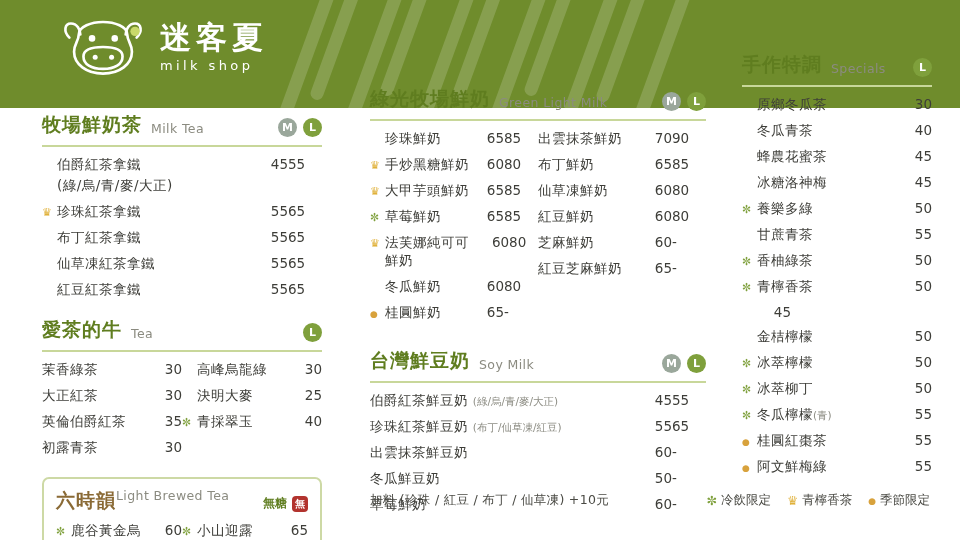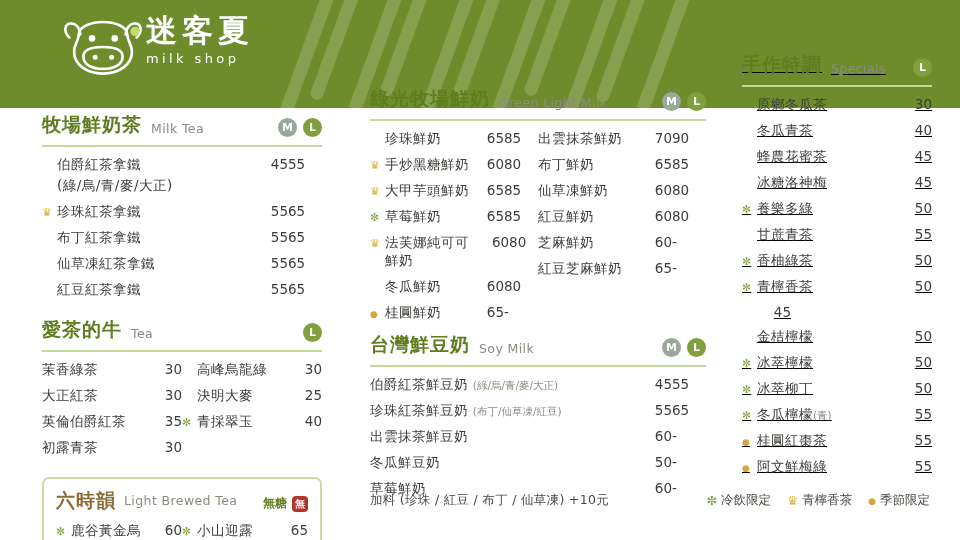--- a/index.html
+++ b/index.html
@@ -21,21 +21,21 @@
     transform:translateY(34px) scaleX(1.25);
   }
   .curve-wrap { position:absolute; left:0; top:0; width:960px; height:130px; overflow:hidden; }
   .stripes { position:absolute; left:300px; top:0; width:420px; height:108px; }
   .stripe {
     position:absolute; top:-20px; width:13px; height:150px;
     background:rgba(255,255,255,.17); transform:rotate(20deg);
     border-radius:7px;
   }
   
-  .logo { position:absolute; left:60px; top:14px; display:flex; align-items:flex-start; }
+  .logo { position:absolute; left:60px; top:14px; display:flex; align-items:center; gap:14px; }
   .cow-box { width:86px; height:66px; position:relative; }
   .brand-cn {
     color:#ffffff; font-size:31px; letter-spacing:5px; line-height:1.05;
     font-weight:700;
   }
   .brand-en {
     color:#ffffff; font-size:13px; letter-spacing:3.4px; margin-top:4px;
     font-family:"DejaVu Sans","Liberation Sans",sans-serif;
   }
   
@@ -64,31 +64,31 @@
   .p1 { width:34px; text-align:right; }
   .p2 { width:34px; text-align:left; }
 
   .leaf { color:#7fa03c; }
   .crown { color:#e0b13a; }
   .dot { color:#d8a23c; font-size:9px; }
 
   
   #col-left  { position:absolute; left:42px;  top:112px; width:280px; }
   #col-mid   { position:absolute; left:370px; top:86px;  width:336px; }
-  #col-right { position:absolute; left:742px; top:52px;  width:190px;text-decoration:underline; }
+  #col-right { position:absolute; left:742px; top:52px;  width:190px; }
 
   .two-col { display:flex; }
   .two-col > div { flex:1 1 50%; }
 
   
   .cold-box {
     border:2px solid #cdd9a5; border-radius:7px; padding:9px 12px 10px 12px;
     margin-top:12px;
   }
-  .cold-head { display:flex; align-items:center; gap:8px; position:relative; margin-bottom:8px;}
+  .cold-head { display:flex; align-items:flex-start; gap:0; position:relative; margin-bottom:8px;}
   .nosugar {
     position:absolute; right:0; bottom:2px; display:flex; align-items:center; gap:5px;
     font-size:12px; color:#5f7d1f; font-weight:700;
   }
   .nosugar .sq {
     width:16px; height:16px; border-radius:4px; background:#b2332e; color:#fff;
     font-size:10px; line-height:16px; text-align:center; font-weight:700;
   }
 
   
@@ -358,21 +358,21 @@
         </div>
         <div class="row">
           <div class="nm">紅豆芝麻鮮奶</div>
           <div class="p1">65</div>
           <div class="p2">-</div>
         </div>
       </div>
     </div>
   </div>
 
-  <div style="margin-top:2px;">
+  <div style="margin-top:18px;">
     <div class="sec-head">
       <div class="sec-cn">台灣鮮豆奶</div>
       <div class="sec-en">Soy Milk</div>
       <div class="size-badges">
         <div class="badge m">M</div>
         <div class="badge l">L</div>
       </div>
     </div>
     <div class="sec-rule"></div>
 

